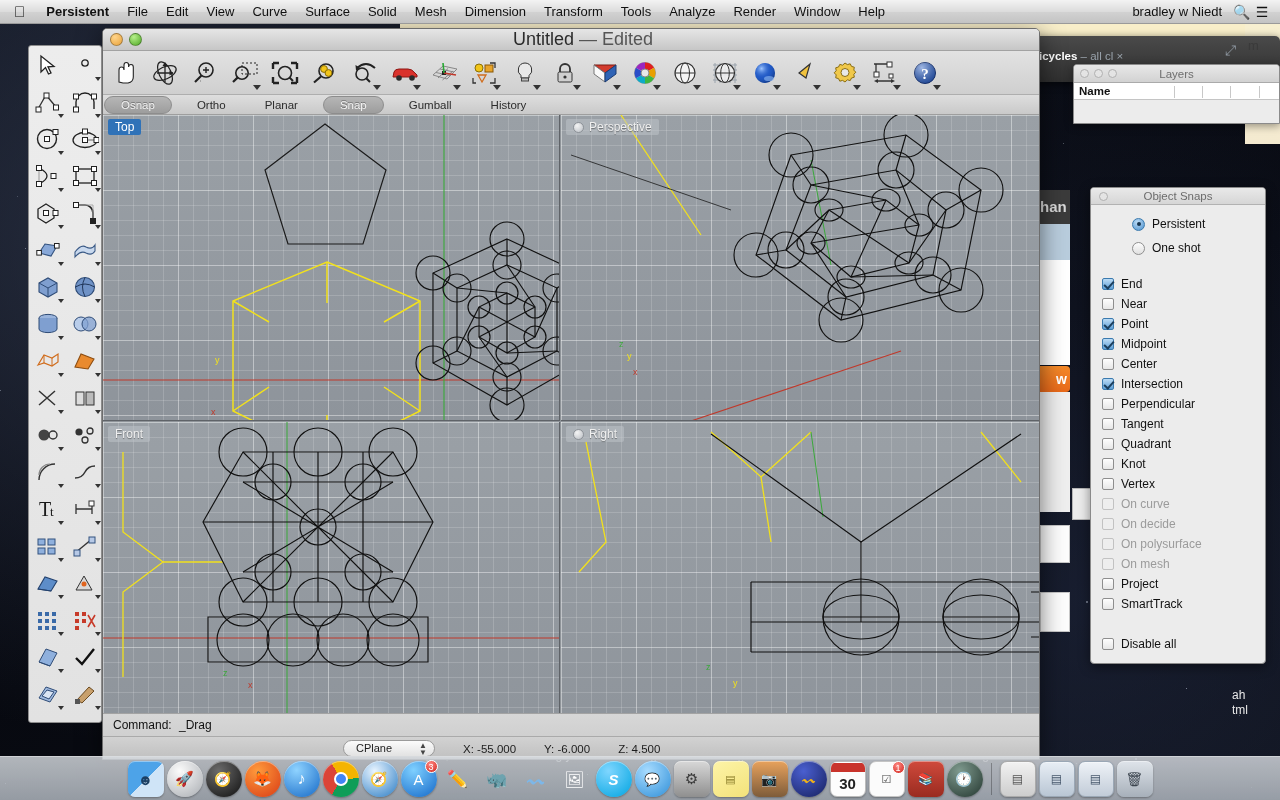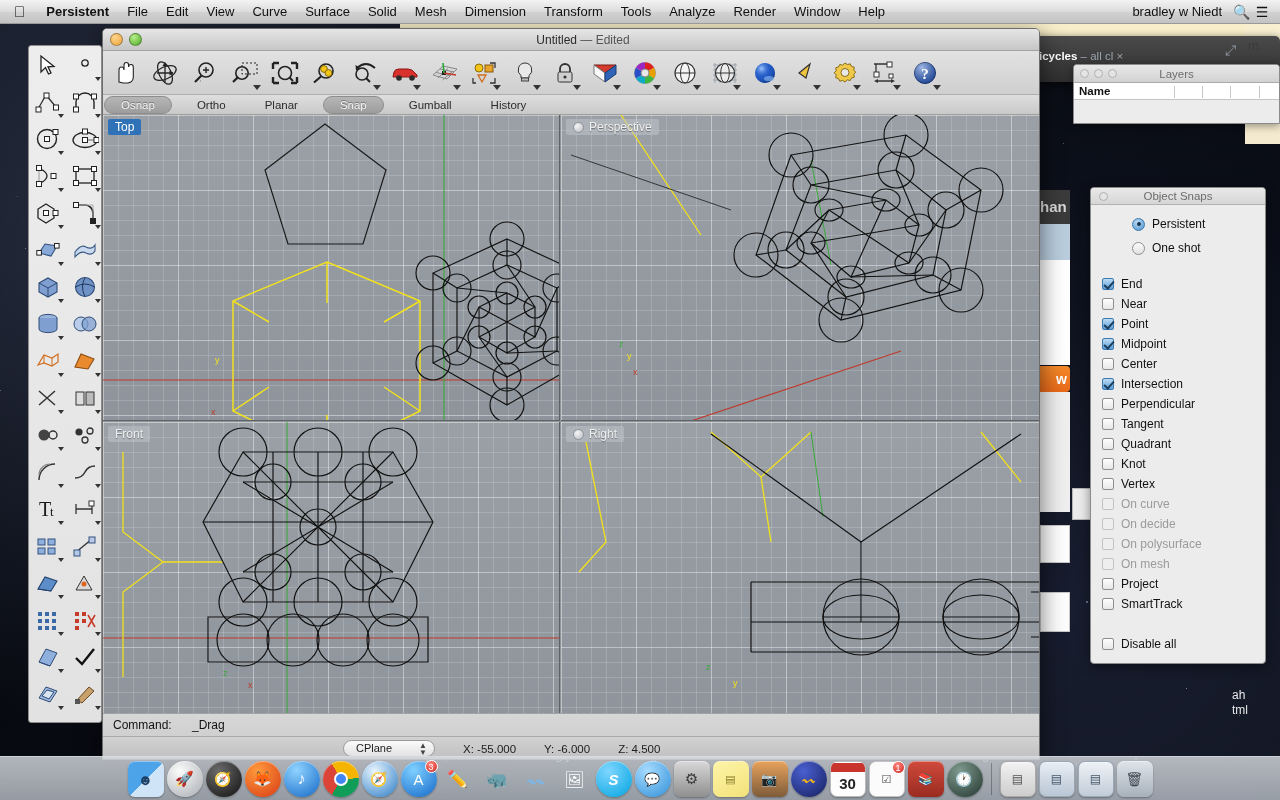--- a/index.html
+++ b/index.html
@@ -85,21 +85,21 @@
   #rhino {
     position:absolute; left:102px; top:28px; width:938px; height:732px;
     background:#d8d8d8; border:1px solid #6d6d6d; border-radius:5px 5px 0 0;
     box-shadow:0 6px 24px rgba(0,0,0,.55); z-index:20; overflow:hidden;
   }
   #titlebar {
     height:22px; background:linear-gradient(180deg,#e6e6e6,#c6c6c6);
     border-bottom:1px solid #a2a2a2; position:relative;
     display:flex; align-items:center; justify-content:center;
   }
-  #titlebar .title { font-size:12px; color:#2b2b2b;margin-left:24px; }
+  #titlebar .title { font-size:18px; color:#2b2b2b;margin-left:24px; }
   #titlebar .title .dash { color:#555; }
   .tl-btns { position:absolute; left:7px; top:4px; display:flex; gap:6px; }
   .tl-btn { width:13px; height:13px; border-radius:50%; border:1px solid rgba(0,0,0,.32); }
   .tl-close { background:radial-gradient(circle at 35% 28%,#ffd48a,#e8a33c); }
   .tl-min   { background:radial-gradient(circle at 35% 28%,#b6f08a,#4fa826); }
 
   
   #toolbar {
     height:44px; background:linear-gradient(180deg,#e2e2e2,#cfcfcf);
     border-bottom:1px solid #aeaeae; display:flex; align-items:center;
@@ -1197,21 +1197,21 @@
       <div class="vplabel idle">
         <span class="vpdot"></span>
         <span>Right</span>
       </div>
     </div>
   </div>
 
   <div id="cmdarea">
     <div id="cmdline">
       <span>Command:</span>
-      <span style="margin-left:17px">_Drag</span>
+      <span style="margin-left:4px">_Drag</span>
     </div>
     <div id="cmdbar2">
       <span class="cplane-sel">
         <span>CPlane</span>
         <span class="arrows">▲<br>▼</span>
       </span>
       <span class="coord">X: -55.000</span>
       <span class="coord">Y: -6.000</span>
       <span class="coord">Z: 4.500</span>
     </div>

